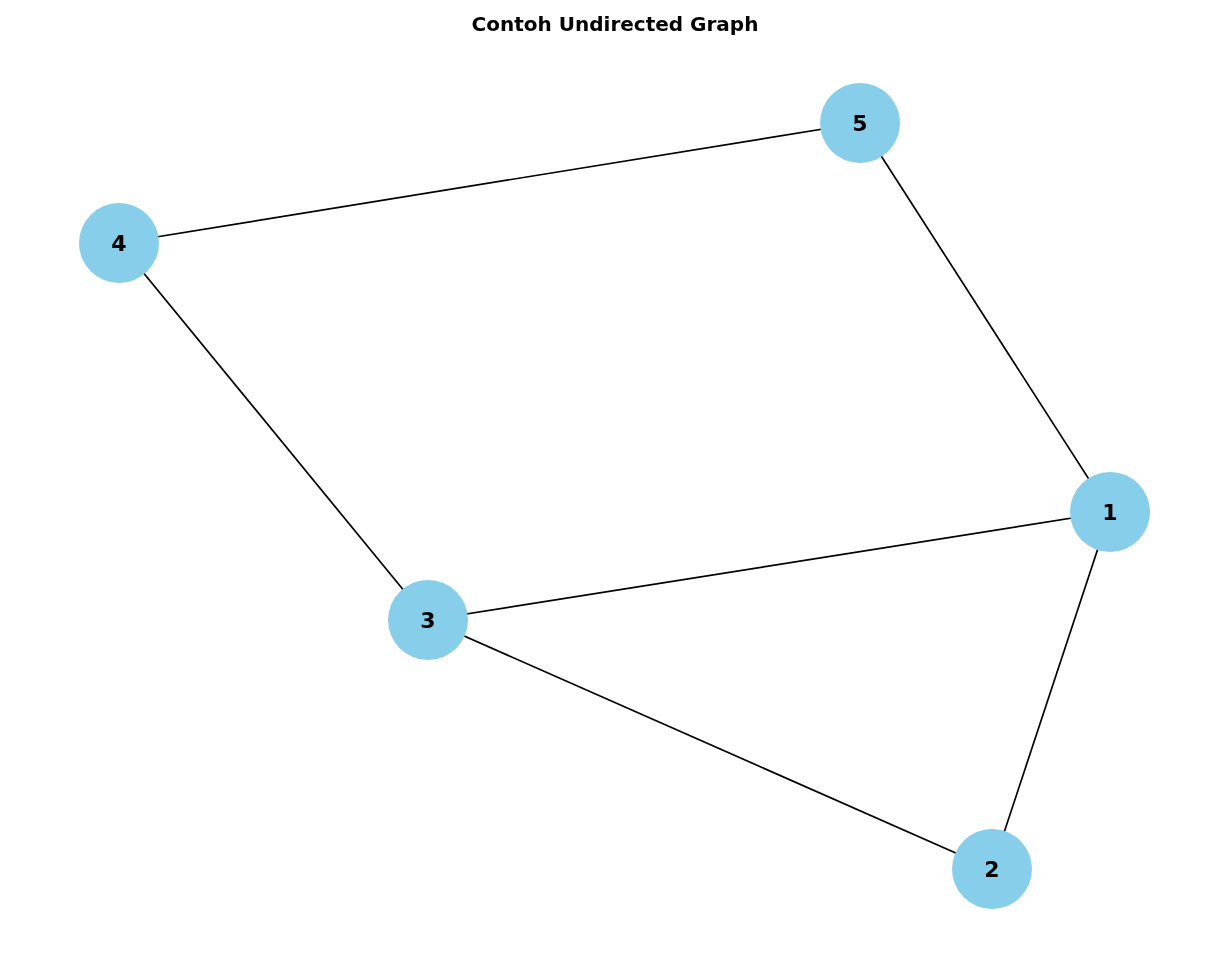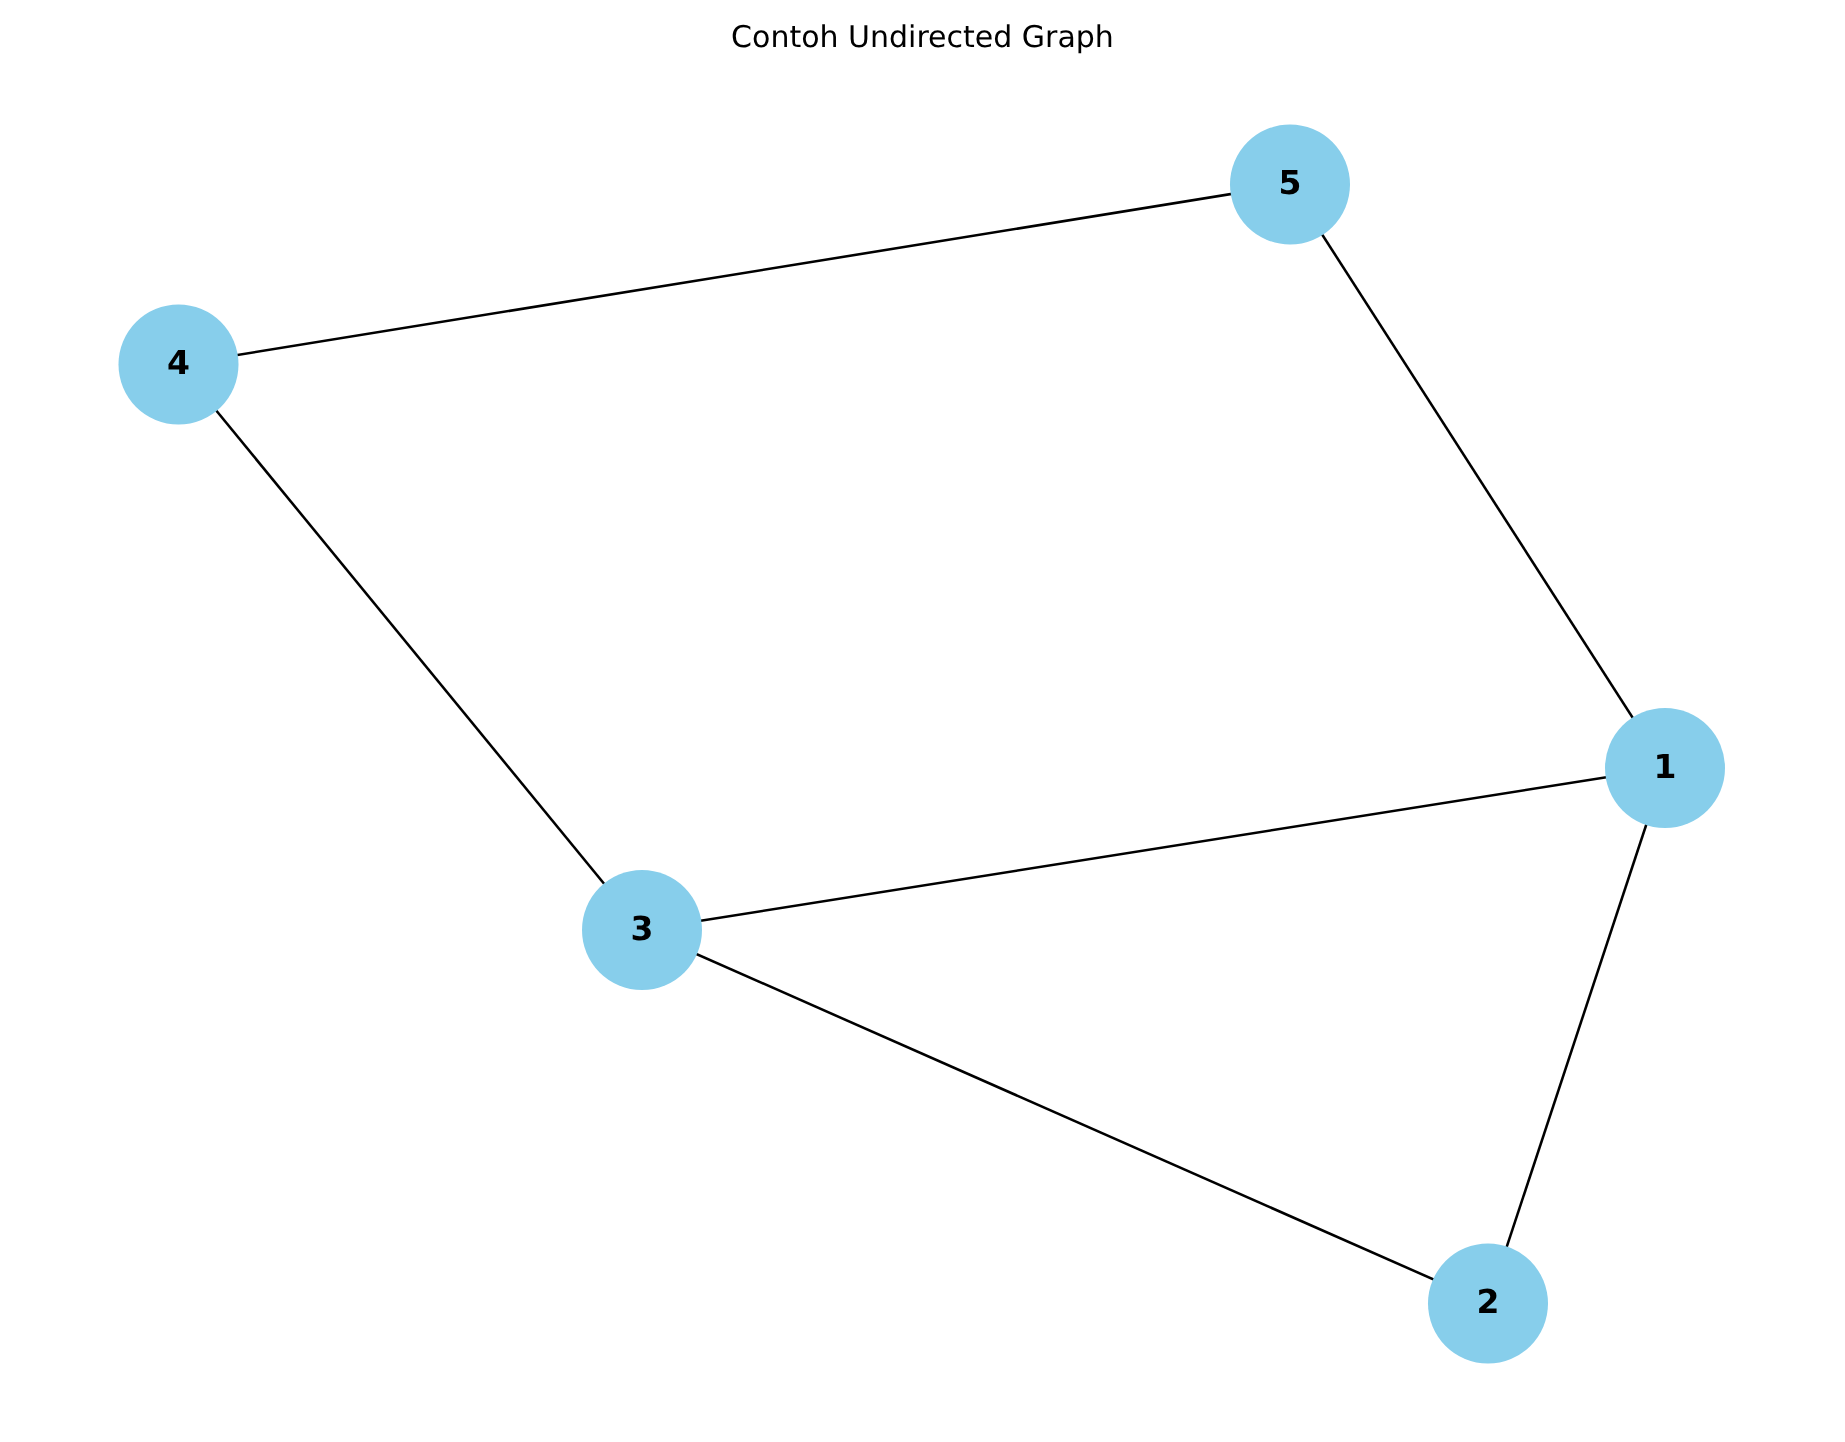--- a/index.html
+++ b/index.html
@@ -15,21 +15,21 @@
     font-family: "DejaVu Sans", sans-serif;
     overflow: hidden;
   }
   .figure-title {
     position: absolute;
     top: 12px;
     left: 0;
     width: 100%;
     text-align: center;
     font-size: 20px;
-    font-weight: 400;
+    font-weight: 700;
     color: #000000;
     font-family: "DejaVu Sans", sans-serif;
   }
   .graph-svg {
     position: absolute;
     top: 0;
     left: 0;
   }
   .node-label {
     font-family: "DejaVu Sans", sans-serif;

